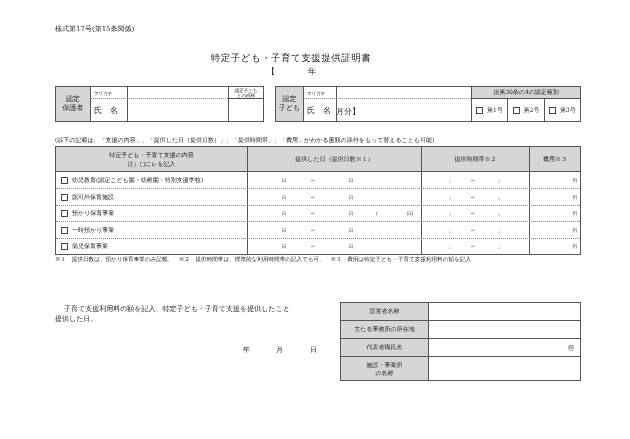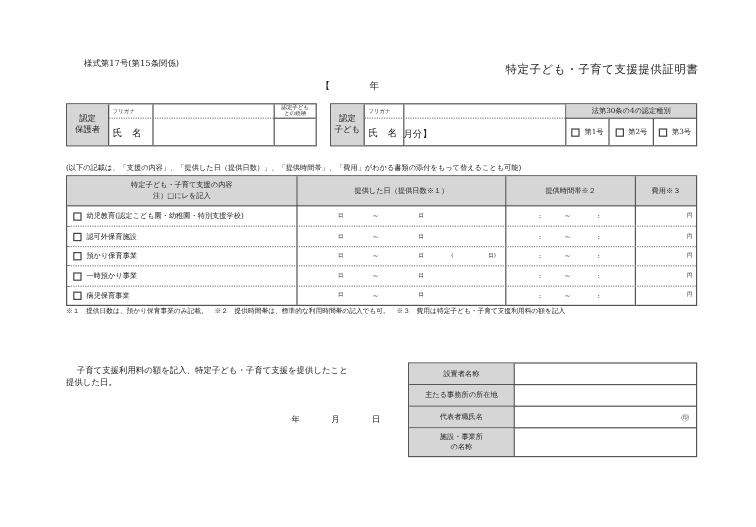--- a/index.html
+++ b/index.html
@@ -17,22 +17,22 @@
   .vl{position:absolute;width:0;border-left:1px solid #555;}
   .hl{position:absolute;height:0;border-top:1px solid #555;}
   .hld{position:absolute;height:0;border-top:1px dotted #888;}
   .left{justify-content:flex-start;}
   .right{justify-content:flex-end;}
   .cb{display:inline-block;width:5px;height:5px;border:0.8px solid #444;margin-right:4px;vertical-align:middle;}
 </style>
 </head>
 <body>
 
-<div class="abs t7" style="left:55px;top:48px;margin-left:15px;">様式第17号(第15条関係)</div>
-<div class="abs t9" style="left:0;width:582px;top:52px;text-align:right;letter-spacing:0.5px;">特定子ども・子育て支援提供証明書</div>
+<div class="abs t7" style="left:55px;top:24px;">様式第17号(第15条関係)</div>
+<div class="abs t9" style="left:0;width:582px;top:52px;text-align:center;letter-spacing:0.5px;">特定子ども・子育て支援提供証明書</div>
 <div class="abs t8" style="left:267px;top:66px;">【</div>
 <div class="abs t8" style="left:308px;top:66px;">年</div>
 <div class="abs t8" style="left:336px;top:66px;margin-top:40px;">月分】</div>
 
 <div class="abs b" style="left:55px;top:86px;width:209px;height:36px;">
   <div class="cell gray t7" style="left:0;top:0;width:35px;height:34px;flex-direction:column;line-height:9px;border-right:1px solid #555;">
     <span>認定</span>
     <span>保護者</span>
   </div>
   <div class="cell t5 left" style="left:38px;top:1px;width:34px;height:11px;">フリガナ</div>

